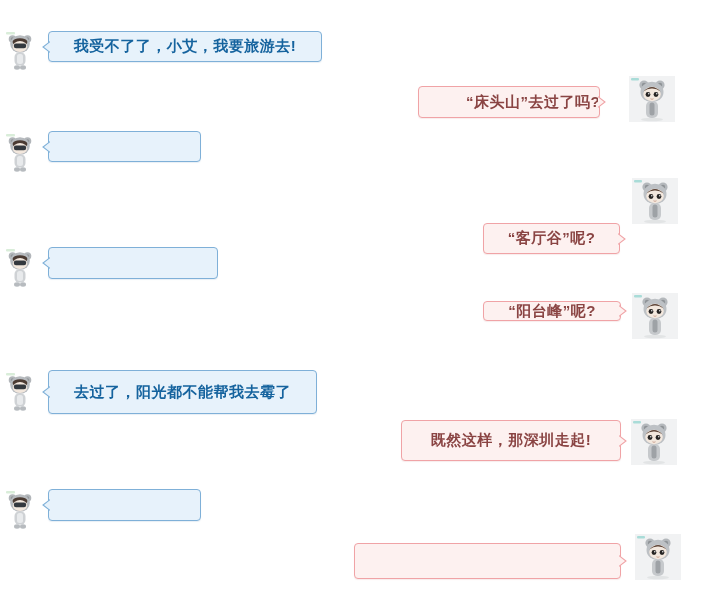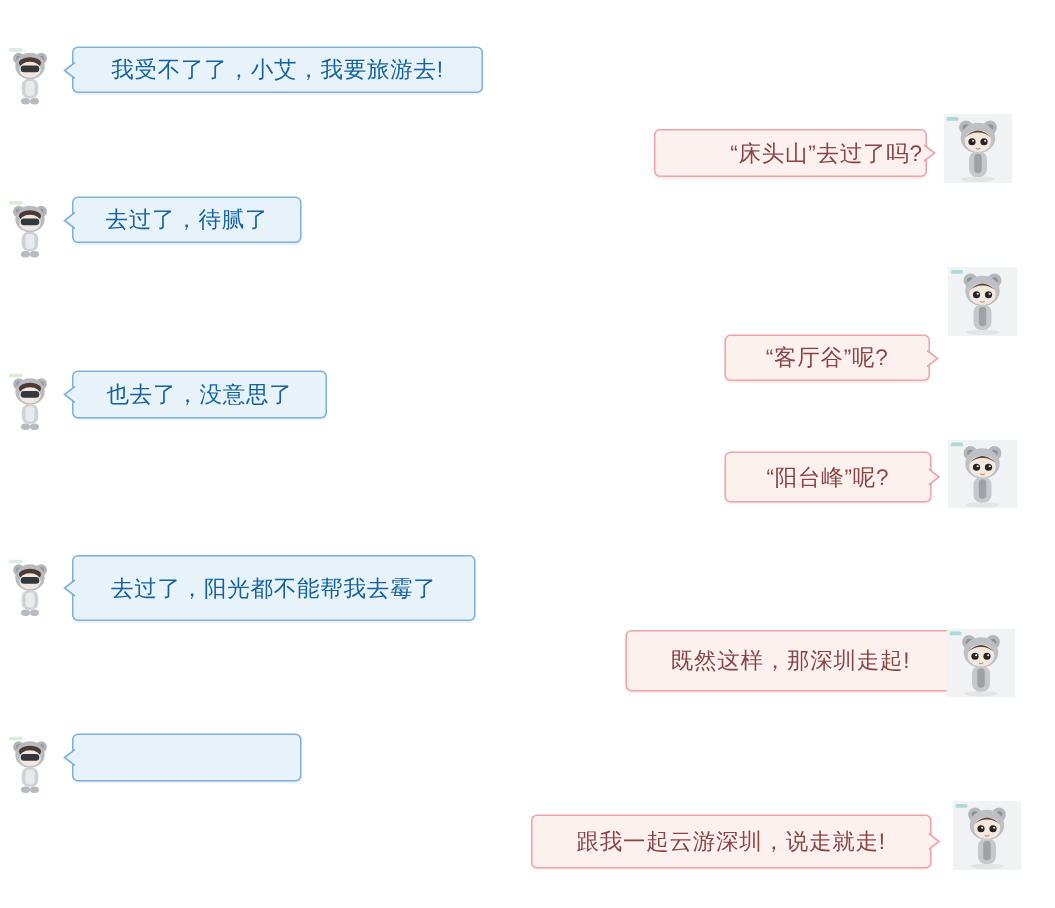--- a/index.html
+++ b/index.html
@@ -6,21 +6,21 @@
   .stage{
     position:relative;width:703px;height:605px;background:#ffffff;overflow:hidden;
     font-family:"Liberation Sans","DejaVu Sans",sans-serif;
   }
   .row{position:absolute;}
   .avatar{position:absolute;display:block;}
   .avatar svg{display:block;}
   .bubble{
     position:absolute;box-sizing:border-box;border:1px solid;border-radius:4px;
     display:flex;align-items:center;justify-content:center;
-    font-weight:normal;font-size:15px;letter-spacing:0.5px;white-space:nowrap;text-align:right;
+    font-weight:bold;font-size:15px;letter-spacing:0.5px;white-space:nowrap;text-align:right;
   }
   .bubble.left-b{
     background:#e7f2fb;border-color:#7fb0d8;color:#15639e;
     box-shadow:0 1px 1px rgba(100,150,190,0.15);
   }
   .bubble.right-b{
     background:#fdf1f0;border-color:#f0a3a6;color:#8a4443;
     box-shadow:0 1px 1px rgba(200,130,130,0.15);
   }
   .tail{position:absolute;top:50%;margin-top:-6px;width:8px;height:12px;}
@@ -92,21 +92,21 @@
       <span class="tail t-left">
           <svg width="8" height="12">
             <use href="#tail-left-sym"></use>
           </svg>
         </span>
       <span>我受不了了，小艾，我要旅游去!</span>
     </div>
   </div>
 
   <div class="row">
-    <div class="bubble right-b" style="left:436px;top:86px;width:182px;height:32px;padding-left:48px;">
+    <div class="bubble right-b" style="left:418px;top:86px;width:182px;height:32px;padding-left:48px;">
       <span class="tail t-right">
           <svg width="8" height="12">
             <use href="#tail-right-sym"></use>
           </svg>
         </span>
       <span>“床头山”去过了吗?</span>
     </div>
     <span class="avatar" style="left:629px;top:76px;width:46px;height:46px;">
         <svg width="46" height="46">
           <use href="#avatar-right-sym"></use>
@@ -119,21 +119,20 @@
         <svg width="28" height="40">
           <use href="#avatar-left-sym"></use>
         </svg>
       </span>
     <div class="bubble left-b" style="left:48px;top:131px;width:153px;height:31px;">
       <span class="tail t-left">
           <svg width="8" height="12">
             <use href="#tail-left-sym"></use>
           </svg>
         </span>
-      <span>去过了，待腻了</span>
     </div>
   </div>
 
   <div class="row">
     <div class="bubble right-b" style="left:483px;top:184px;width:137px;height:31px;margin-top:39px;">
       <span class="tail t-right">
           <svg width="8" height="12">
             <use href="#tail-right-sym"></use>
           </svg>
         </span>
@@ -151,26 +150,25 @@
         <svg width="28" height="40">
           <use href="#avatar-left-sym"></use>
         </svg>
       </span>
     <div class="bubble left-b" style="left:48px;top:247px;width:170px;height:32px;">
       <span class="tail t-left">
           <svg width="8" height="12">
             <use href="#tail-left-sym"></use>
           </svg>
         </span>
-      <span>也去了，没意思了</span>
-    </div>
-  </div>
-
-  <div class="row">
-    <div class="bubble right-b" style="left:483px;top:301px;width:138px;height:34px;">
+    </div>
+  </div>
+
+  <div class="row">
+    <div class="bubble right-b" style="left:483px;top:301px;width:138px;height:20px;">
       <span class="tail t-right">
           <svg width="8" height="12">
             <use href="#tail-right-sym"></use>
           </svg>
         </span>
       <span>“阳台峰”呢?</span>
     </div>
     <span class="avatar" style="left:632px;top:293px;width:46px;height:46px;">
         <svg width="46" height="46">
           <use href="#avatar-right-sym"></use>
@@ -188,21 +186,21 @@
       <span class="tail t-left">
           <svg width="8" height="12">
             <use href="#tail-left-sym"></use>
           </svg>
         </span>
       <span>去过了，阳光都不能帮我去霉了</span>
     </div>
   </div>
 
   <div class="row">
-    <div class="bubble right-b" style="left:401px;top:420px;width:220px;height:41px;margin-left:16px;">
+    <div class="bubble right-b" style="left:401px;top:420px;width:220px;height:41px;">
       <span class="tail t-right">
           <svg width="8" height="12">
             <use href="#tail-right-sym"></use>
           </svg>
         </span>
       <span>既然这样，那深圳走起!</span>
     </div>
     <span class="avatar" style="left:631px;top:419px;width:46px;height:46px;">
         <svg width="46" height="46">
           <use href="#avatar-right-sym"></use>
@@ -225,21 +223,20 @@
     </div>
   </div>
 
   <div class="row">
     <div class="bubble right-b" style="left:354px;top:543px;width:267px;height:36px;">
       <span class="tail t-right">
           <svg width="8" height="12">
             <use href="#tail-right-sym"></use>
           </svg>
         </span>
-      <span>跟我一起云游深圳，说走就走!</span>
     </div>
     <span class="avatar" style="left:635px;top:534px;width:46px;height:46px;">
         <svg width="46" height="46">
           <use href="#avatar-right-sym"></use>
         </svg>
       </span>
   </div>
 
 </div>
 

